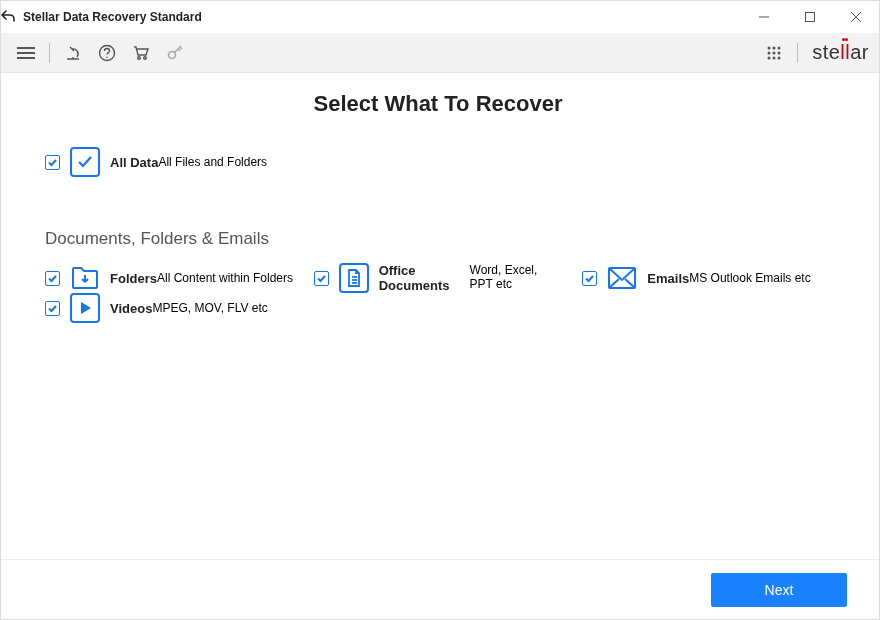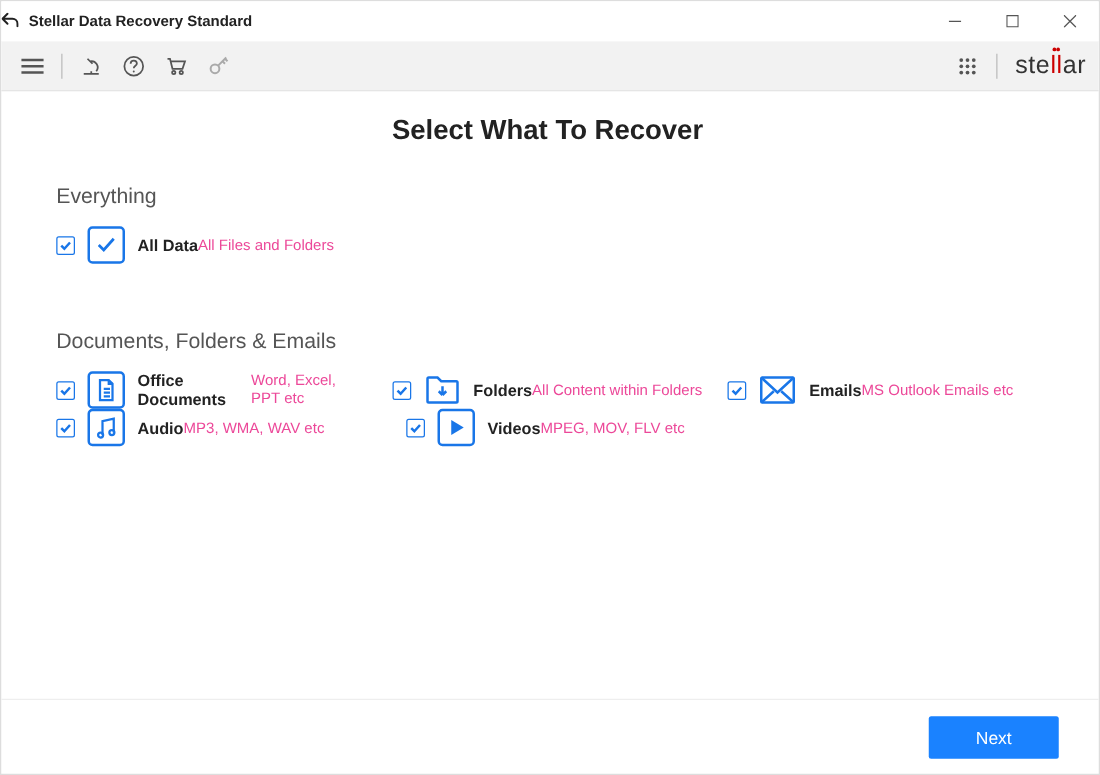--- a/index.html
+++ b/index.html
@@ -21,23 +21,23 @@
   .page-title { text-align: center; font-size: 22px; font-weight: 600; color: #222; margin-bottom: 30px; }
   .section-title { font-size: 17px; color: #555; margin-bottom: 14px; margin-top: 10px; }
   .section-title.sub { margin-top: 52px; }
   .row { display: flex; gap: 20px; }
   .option { display: flex; align-items: center; gap: 10px; width: 260px; }
   .chk { width: 15px; height: 15px; border: 1.5px solid #1976e8; border-radius: 2px; flex-shrink:0; display:flex; align-items:center; justify-content:center; cursor:pointer; }
   .chk svg { display:block; }
   .ico { width: 30px; height: 30px; border: 2px solid #1976e8; border-radius: 4px; flex-shrink:0; display:flex; align-items:center; justify-content:center; }
   .option-labels { display:flex; flex-direction:row; }
   .opt-title { font-size: 13px; font-weight: 600; color: #222; }
-  .opt-desc { font-size: 12px; color: #ec4899; }
+  .opt-desc { font-size: 12px; color: #000000; }
   .footer { height: 60px; display: flex; align-items: center; justify-content: flex-end; padding: 0 32px; border-top: 1px solid #eee; }
-  .next-btn { width: 104px; height: 34px; background: #1a82ff; color: #fff; border: none; font-size: 14px; border-radius: 2px; cursor:pointer; }
+  .next-btn { width: 136px; height: 34px; background: #1a82ff; color: #fff; border: none; font-size: 14px; border-radius: 2px; cursor:pointer; }
 </style>
 </head>
 <body>
 
 <div class="titlebar">
   <div class="title-text">
     <span>
       <svg width="14" height="12" viewBox="0 0 14 12">
           <path d="M5 1 L1 5 L5 9 M1 5 H9 A4 4 0 0 1 13 9 V11" fill="none" stroke="#222" stroke-width="1.6" stroke-linecap="round" stroke-linejoin="round"></path>
         </svg>
@@ -117,21 +117,20 @@
     <div class="tb-sep"></div>
     <div class="brand">
       <span class="brand-text">ste<span class="ll">ll</span>ar</span>
     </div>
   </div>
 </div>
 
 <div class="content">
   <h1 class="page-title">Select What To Recover</h1>
 
-  <div class="section-title">Everything</div>
   <div class="row">
     <div class="option">
       <div class="chk">
         <svg width="11" height="11" viewBox="0 0 11 11">
             <path d="M2 5.5 L4.5 8 L9 3" fill="none" stroke="#1976e8" stroke-width="2"></path>
           </svg>
       </div>
       <div class="ico">
         <svg width="20" height="20" viewBox="0 0 20 20">
             <path d="M4 10 L8 14 L16 5" fill="none" stroke="#1976e8" stroke-width="2.2"></path>
@@ -139,20 +138,37 @@
       </div>
       <div class="option-labels">
         <span class="opt-title">All Data</span>
         <span class="opt-desc">All Files and Folders</span>
       </div>
     </div>
   </div>
 
   <div class="section-title sub">Documents, Folders &amp; Emails</div>
   <div class="row">
+    <div class="option">
+      <div class="chk">
+          <svg width="11" height="11" viewBox="0 0 11 11">
+            <path d="M2 5.5 L4.5 8 L9 3" fill="none" stroke="#1976e8" stroke-width="2"></path>
+          </svg>
+        </div>
+      <div class="ico" style="border:none">
+        <svg width="30" height="30" viewBox="0 0 30 30" fill="none" stroke="#1976e8" stroke-width="2">
+            <path d="M3 8V6a1 1 0 0 1 1-1h7l3 3h12a1 1 0 0 1 1 1v15a1 1 0 0 1-1 1H4a1 1 0 0 1-1-1V8z"></path>
+            <path d="M15 12v7m0 0l-3-3m3 3l3-3"></path>
+          </svg>
+      </div>
+      <div class="option-labels">
+        <span class="opt-title">Folders</span>
+        <span class="opt-desc">All Content within Folders</span>
+      </div>
+    </div>
     <div class="option">
       <div class="chk">
           <svg width="11" height="11" viewBox="0 0 11 11">
             <path d="M2 5.5 L4.5 8 L9 3" fill="none" stroke="#1976e8" stroke-width="2"></path>
           </svg>
         </div>
       <div class="ico">
         <svg width="20" height="20" viewBox="0 0 20 20" fill="none" stroke="#1976e8" stroke-width="1.8">
             <path d="M5 2h7l3 3v13H5z"></path>
             <path d="M12 2v3h3"></path>
@@ -166,75 +182,40 @@
         <span class="opt-desc">Word, Excel, PPT etc</span>
       </div>
     </div>
     <div class="option">
       <div class="chk">
           <svg width="11" height="11" viewBox="0 0 11 11">
             <path d="M2 5.5 L4.5 8 L9 3" fill="none" stroke="#1976e8" stroke-width="2"></path>
           </svg>
         </div>
       <div class="ico" style="border:none">
-        <svg width="30" height="30" viewBox="0 0 30 30" fill="none" stroke="#1976e8" stroke-width="2">
-            <path d="M3 8V6a1 1 0 0 1 1-1h7l3 3h12a1 1 0 0 1 1 1v15a1 1 0 0 1-1 1H4a1 1 0 0 1-1-1V8z"></path>
-            <path d="M15 12v7m0 0l-3-3m3 3l3-3"></path>
-          </svg>
-      </div>
-      <div class="option-labels">
-        <span class="opt-title">Folders</span>
-        <span class="opt-desc">All Content within Folders</span>
-      </div>
-    </div>
-    <div class="option">
-      <div class="chk">
-          <svg width="11" height="11" viewBox="0 0 11 11">
-            <path d="M2 5.5 L4.5 8 L9 3" fill="none" stroke="#1976e8" stroke-width="2"></path>
-          </svg>
-        </div>
-      <div class="ico" style="border:none">
         <svg width="30" height="24" viewBox="0 0 30 24" fill="none" stroke="#1976e8" stroke-width="2">
             <rect x="2" y="2" width="26" height="20" rx="1"></rect>
             <path d="M2 2l13 12L28 2M2 22l10-9M28 22l-10-9"></path>
           </svg>
       </div>
       <div class="option-labels">
         <span class="opt-title">Emails</span>
         <span class="opt-desc">MS Outlook Emails etc</span>
       </div>
     </div>
   </div>
 
   <div class="row">
     <div class="option">
       <div class="chk">
           <svg width="11" height="11" viewBox="0 0 11 11">
             <path d="M2 5.5 L4.5 8 L9 3" fill="none" stroke="#1976e8" stroke-width="2"></path>
           </svg>
         </div>
       <div class="ico">
-        <svg width="20" height="20" viewBox="0 0 20 20" fill="none" stroke="#1976e8" stroke-width="1.8">
-            <path d="M7 16V5l9-2v11"></path>
-            <circle cx="5.5" cy="16" r="2"></circle>
-            <circle cx="14.5" cy="14" r="2"></circle>
-          </svg>
-      </div>
-      <div class="option-labels">
-        <span class="opt-title">Audio</span>
-        <span class="opt-desc">MP3, WMA, WAV etc</span>
-      </div>
-    </div>
-    <div class="option">
-      <div class="chk">
-          <svg width="11" height="11" viewBox="0 0 11 11">
-            <path d="M2 5.5 L4.5 8 L9 3" fill="none" stroke="#1976e8" stroke-width="2"></path>
-          </svg>
-        </div>
-      <div class="ico">
         <svg width="20" height="20" viewBox="0 0 20 20" fill="#1976e8">
             <path d="M6 4l10 6-10 6z"></path>
           </svg>
       </div>
       <div class="option-labels">
         <span class="opt-title">Videos</span>
         <span class="opt-desc">MPEG, MOV, FLV etc</span>
       </div>
     </div>
   </div>

